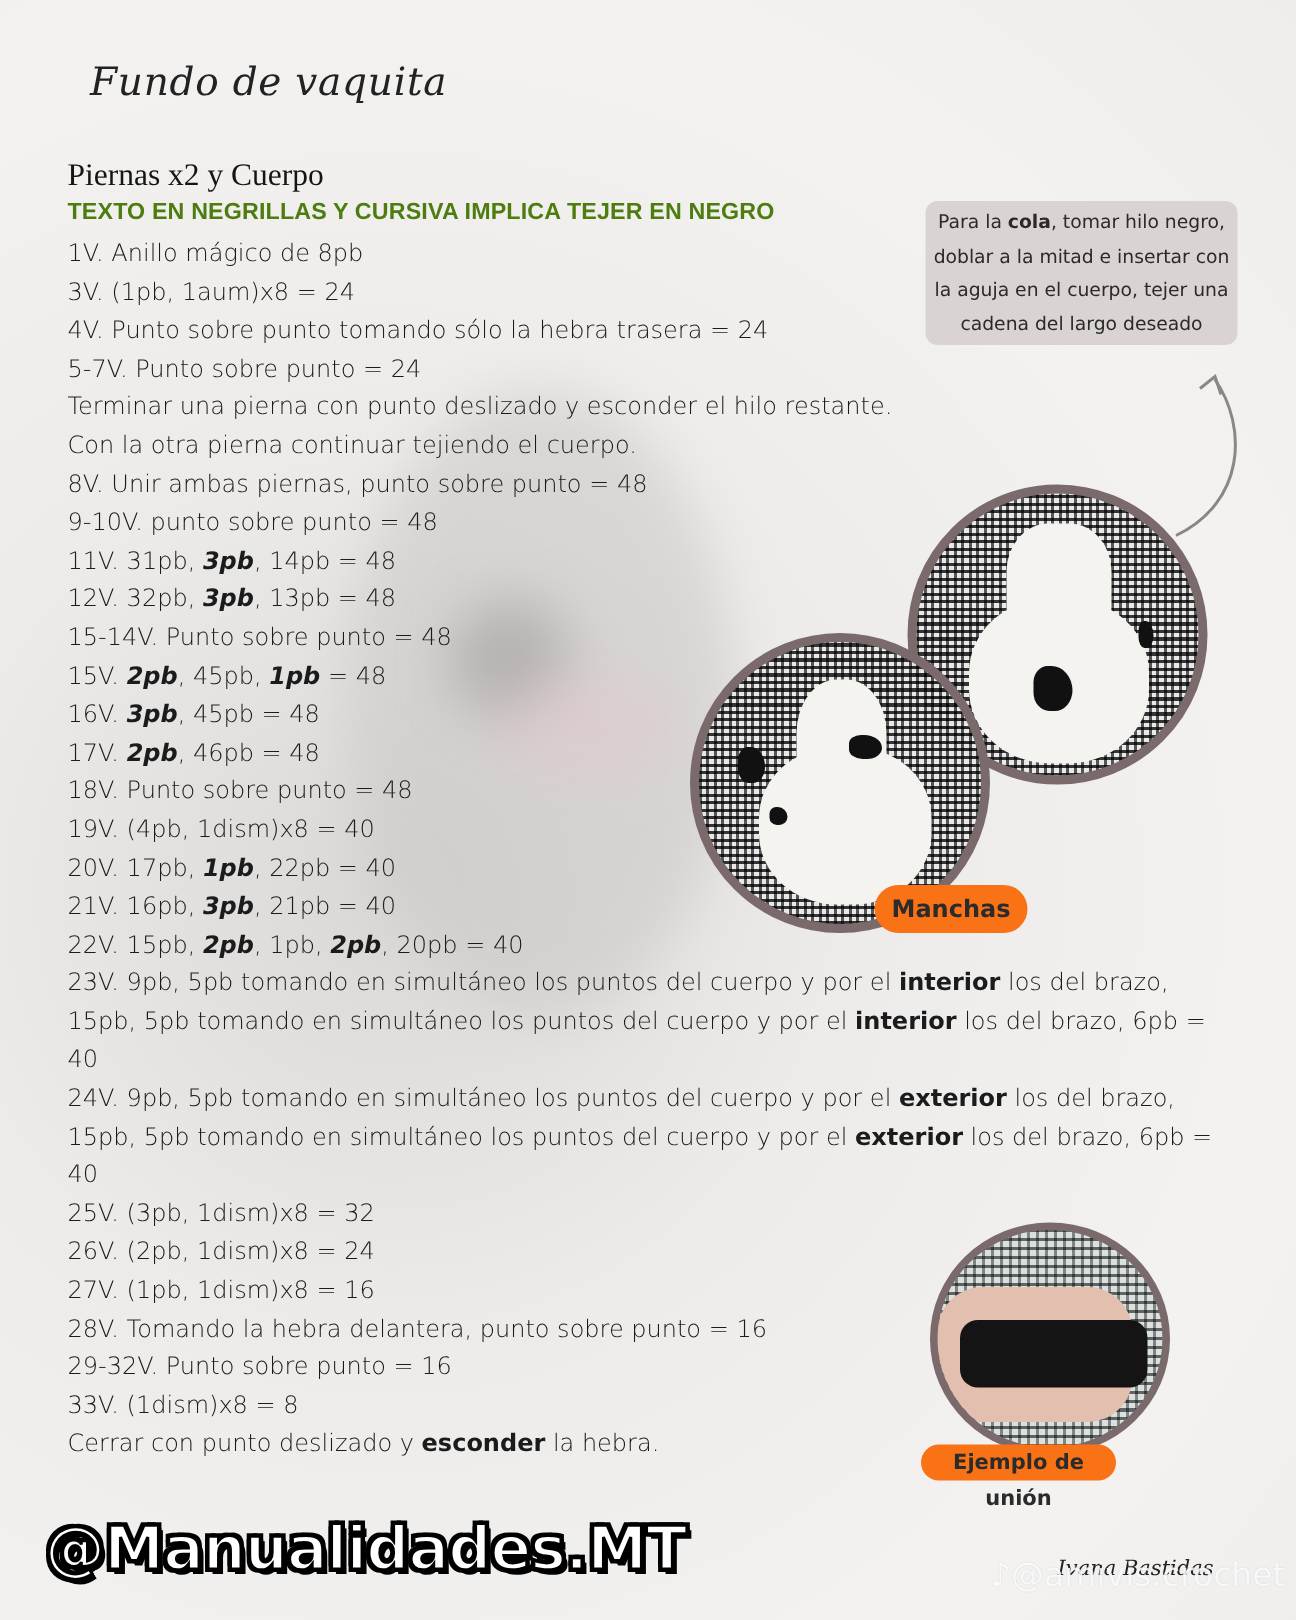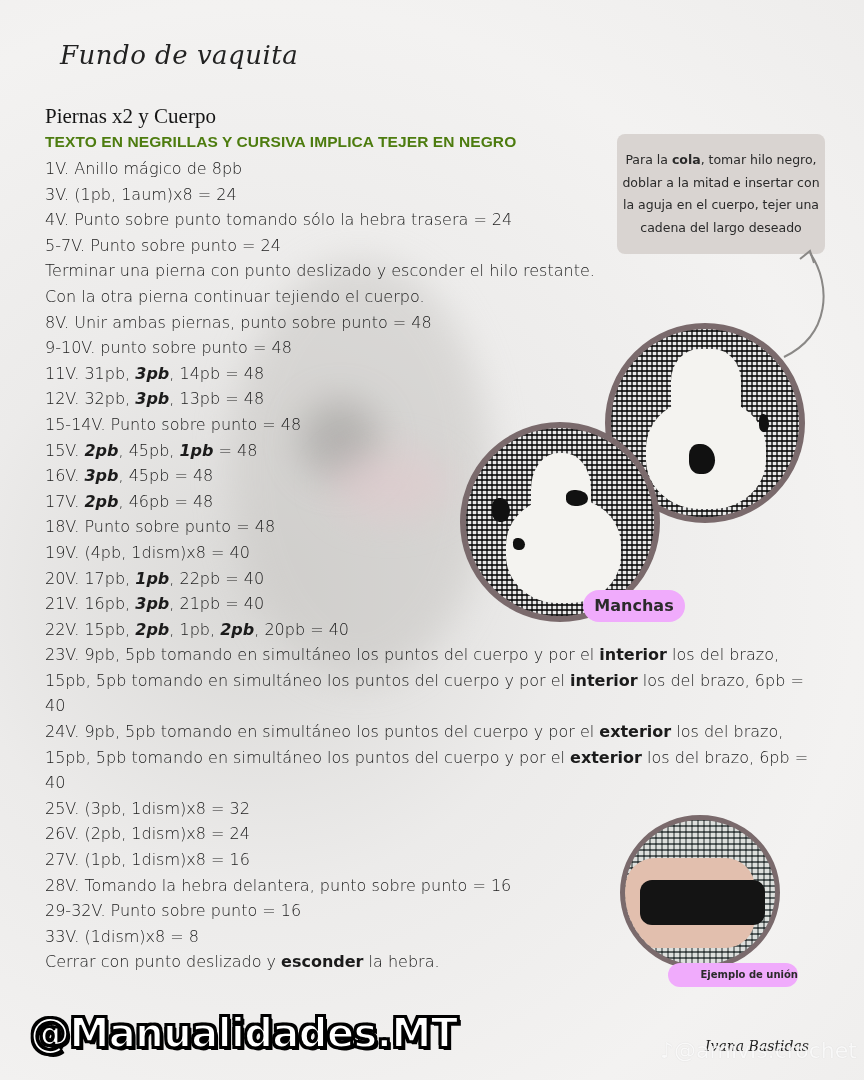--- a/index.html
+++ b/index.html
@@ -27,36 +27,36 @@
   .lines { position:absolute; left:45px; top:156px; width:780px; }
   .line {
     font-family: "DejaVu Sans", sans-serif; font-size:16px; line-height:25.6px;
     color:#1b1b1b; white-space:nowrap; font-weight:300;
   }
   .line.wrap { white-space:normal; }
   .line b.k { font-style:italic; font-weight:bold; }
   .line b.s { font-weight:bold; }
   .note {
     position:absolute; left:617px; top:134px; width:200px;
-    background:#d9d4d1; border-radius:8px; padding:15px 4px;
+    background:#d9d4d1; border-radius:8px; padding:3px 4px;
     font-family:"DejaVu Sans", sans-serif; font-size:12.5px; line-height:22.5px;
     text-align:center; color:#2a2a2a;
   }
   .circle {
     position:absolute; border-radius:50%; border:6px solid #7a6a6c;
     overflow:hidden; box-sizing:border-box;
     background:
       repeating-linear-gradient(0deg, rgba(20,20,20,.85) 0 2px, rgba(240,240,240,.9) 2px 5px),
       repeating-linear-gradient(90deg, rgba(20,20,20,.7) 0 2px, rgba(240,240,240,.6) 2px 5px);
     background-blend-mode: multiply;
   }
   .body-shape { position:absolute; background:#f4f3f0; }
   .spot { position:absolute; background:#111; border-radius:40% 60% 50% 45%; }
   .label-pill {
-    position:absolute; background:#f0abfc; border-radius:16px;
+    position:absolute; background:#f97316; border-radius:16px;
     font-family:"DejaVu Sans", sans-serif; font-weight:bold; color:#2b2b2b;
     text-align:center;
   }
   .footer-handle {
     position:absolute; left:30px; top:1010px;
     font-family:"DejaVu Sans", sans-serif; font-weight:bold; font-size:40px;
     color:#fff; letter-spacing:-0.5px;
     -webkit-text-stroke: 2px #000;
     text-shadow: 2px 2px 0 #000, -2px -2px 0 #000, 2px -2px 0 #000, -2px 2px 0 #000, 3px 3px 0 #000;
   }
@@ -136,19 +136,19 @@
   <div class="spot" style="left:47px;top:110px;width:12px;height:12px;"></div>
 </div>
 <div class="label-pill" style="left:583px;top:590px;width:102px;height:32px;line-height:32px;font-size:16px;">Manchas</div>
 
 <div class="circle" style="left:620px;top:815px;width:160px;height:155px;border-width:5px;background:
   repeating-linear-gradient(0deg, rgba(60,70,70,.8) 0 2px, rgba(230,232,230,.9) 2px 6px),
   repeating-linear-gradient(90deg, rgba(60,70,70,.6) 0 2px, rgba(230,232,230,.5) 2px 6px);">
   <div style="position:absolute;left:0;top:38px;width:130px;height:90px;background:#e2bfae;border-radius:30px;"></div>
   <div style="position:absolute;left:15px;top:60px;width:125px;height:45px;background:#141414;border-radius:12px;"></div>
 </div>
-<div class="label-pill" style="left:668px;top:963px;width:130px;height:24px;line-height:24px;font-size:10px;text-align:right;">Ejemplo de unión</div>
+<div class="label-pill" style="left:614px;top:963px;width:130px;height:24px;line-height:24px;font-size:14px;">Ejemplo de unión</div>
 
 <div class="footer-handle">@Manualidades.MT</div>
 <div class="signature">Ivana Bastidas</div>
 <div class="tiktok">
   <span>♪</span><span>@amivis.crochet</span>
 </div>
 
 </body></html>

